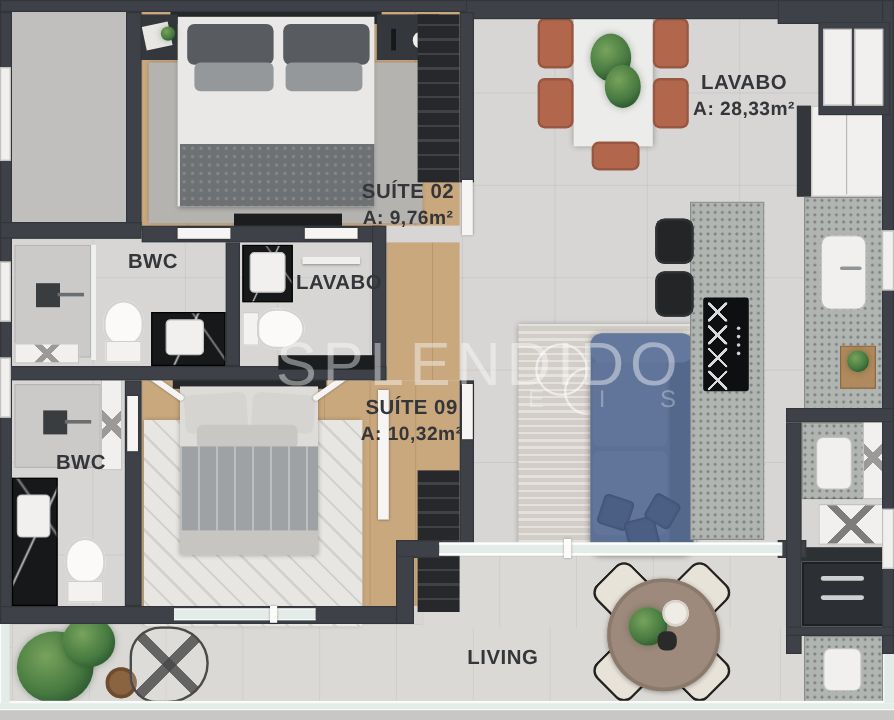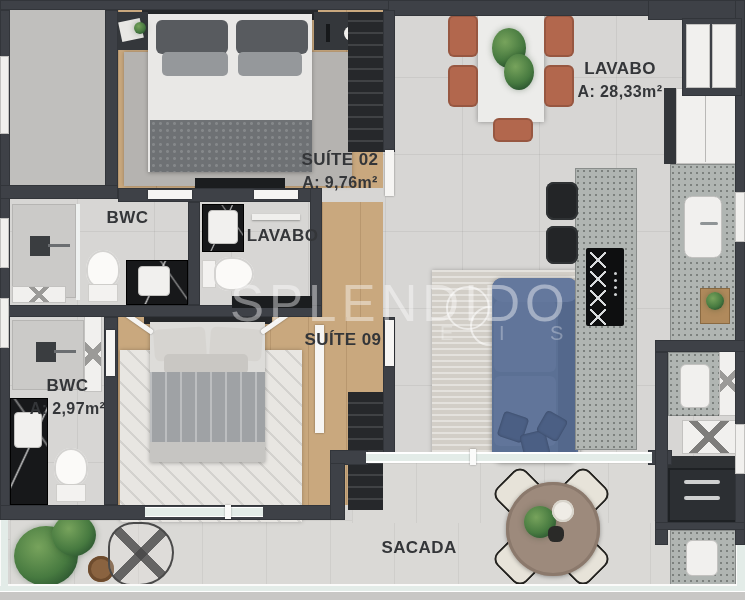--- a/index.html
+++ b/index.html
@@ -239,25 +239,25 @@
     <div class="ar">A: 9,76m²</div>
   </div>
   <div class="room-label" style="left:75px;top:206px;width:105px">
     <div class="nm">BWC</div>
   </div>
   <div class="room-label" style="left:230px;top:224px;width:105px">
     <div class="nm">LAVABO</div>
   </div>
   <div class="room-label" style="left:288px;top:328px;width:110px">
     <div class="nm">SUÍTE 09</div>
+    <div class="ar">A: 10,32m²</div>
   </div>
   <div class="room-label" style="left:15px;top:374px;width:105px">
     <div class="nm">BWC</div>
-    <div class="ar">A: 2,97m²</div>
   </div>
   <div class="room-label" style="left:360px;top:536px;width:118px">
-    <div class="nm">SACADA</div>
+    <div class="nm">LIVING</div>
   </div>
 
   <div class="wm">SPLENDIDO</div>
   <div class="wm2">E I S</div>
 
 </div>
 
 </body></html>

